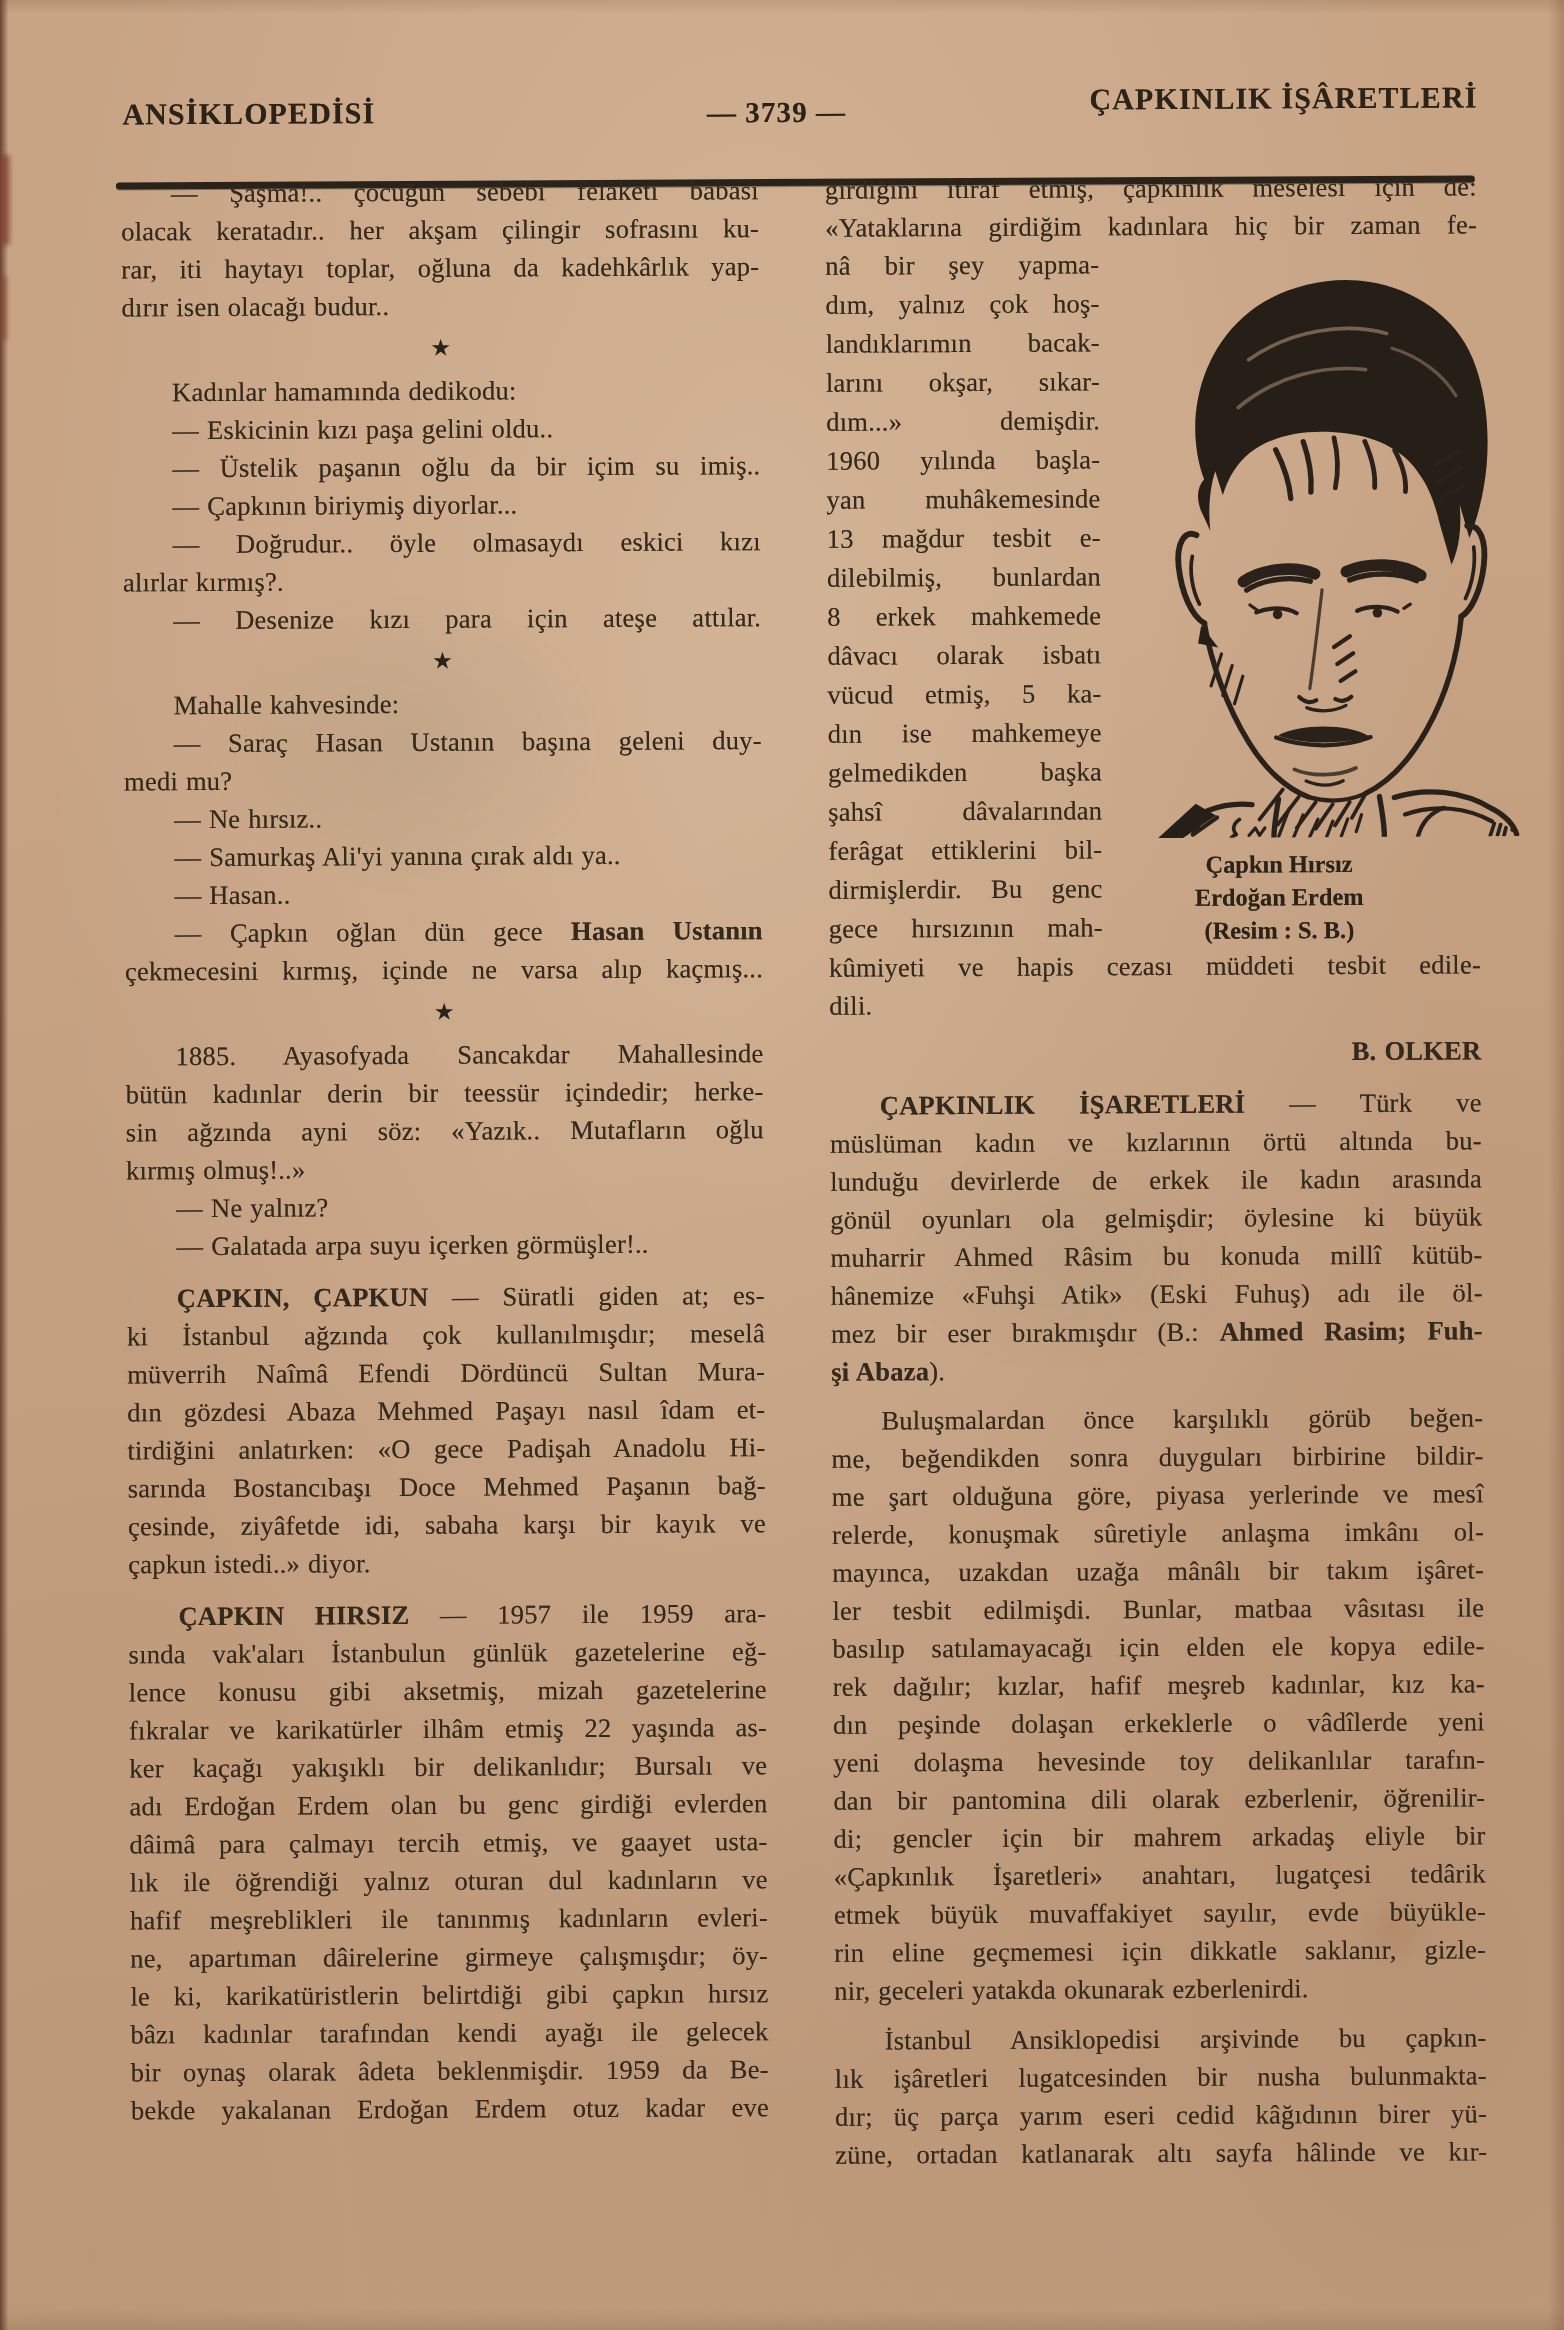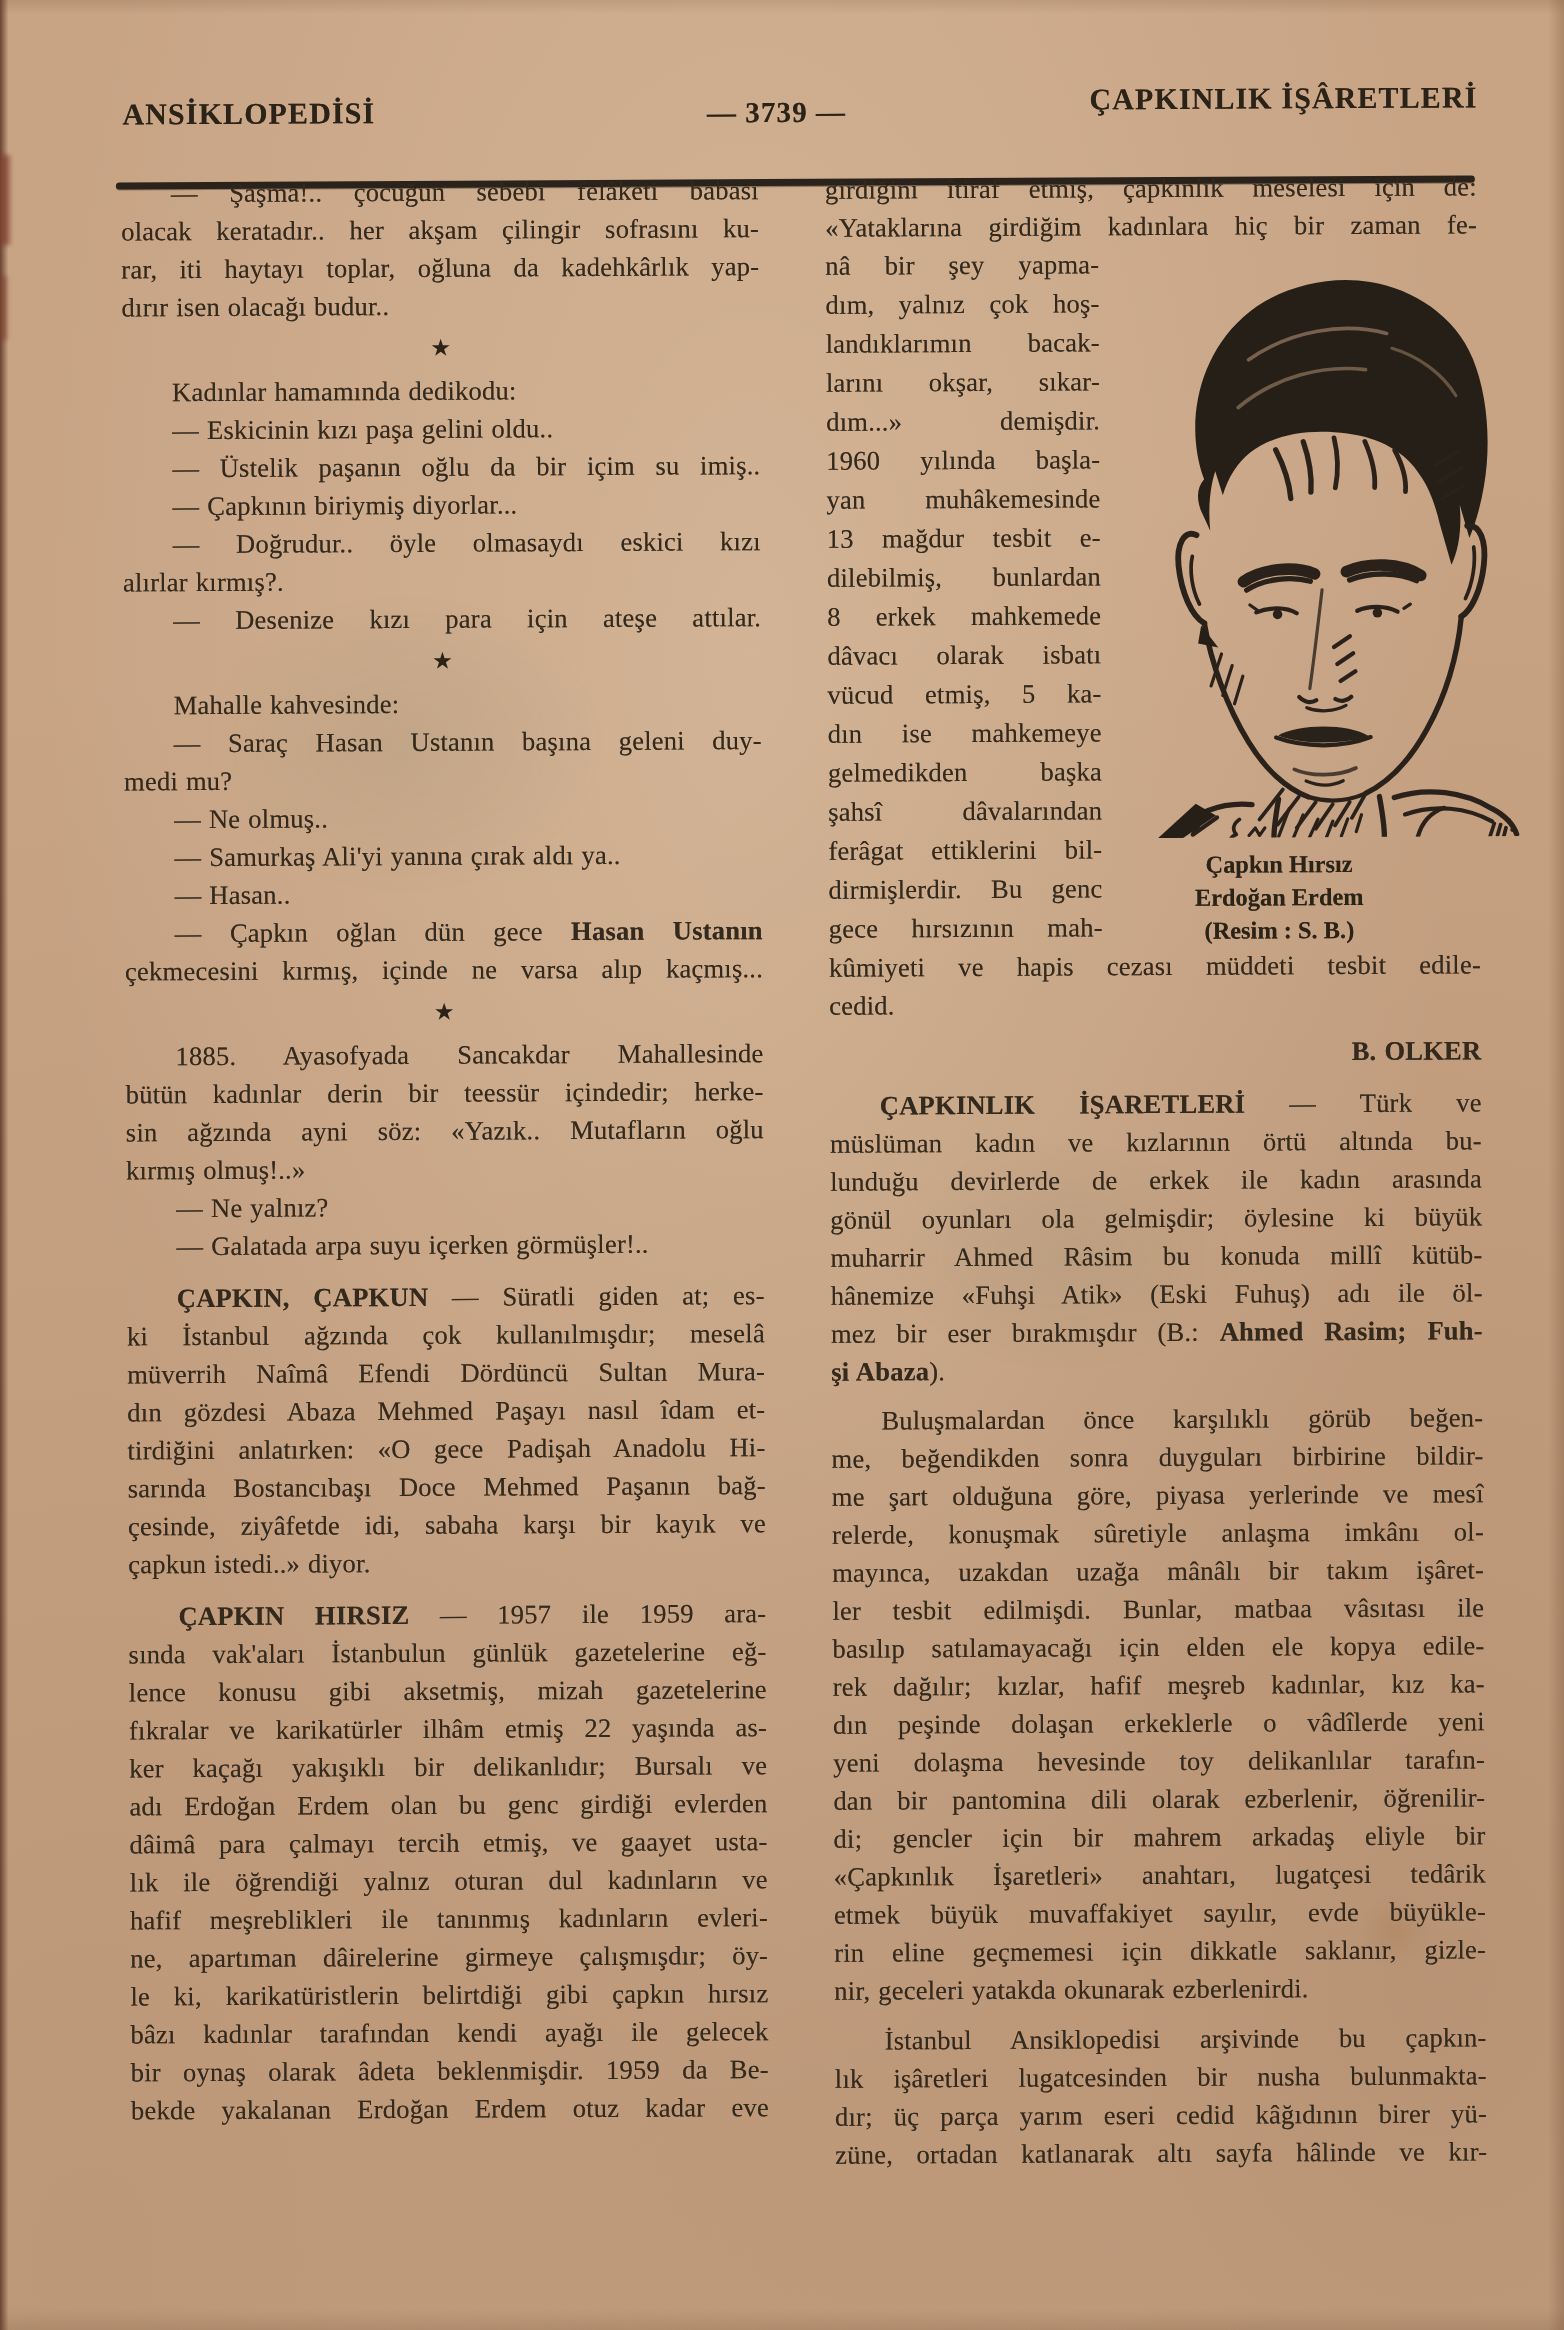--- a/index.html
+++ b/index.html
@@ -84,21 +84,21 @@
           <div class="ln ind"><span>— Çapkının biriymiş diyorlar...</span></div>
           <div class="ln j ind"><span>— Doğrudur.. öyle olmasaydı eskici kızı</span></div>
           <div class="ln"><span>alırlar kırmış?.</span></div>
           <div class="ln j ind"><span>— Desenize kızı para için ateşe attılar.</span></div>
         </div>
         <div class="star-line">★</div>
         <div class="block">
           <div class="ln ind"><span>Mahalle kahvesinde:</span></div>
           <div class="ln j ind"><span>— Saraç Hasan Ustanın başına geleni duy-</span></div>
           <div class="ln"><span>medi mu?</span></div>
-          <div class="ln ind"><span>— Ne olmuş..</span></div>
+          <div class="ln ind"><span>— Ne hırsız..</span></div>
           <div class="ln ind"><span>— Samurkaş Ali'yi yanına çırak aldı ya..</span></div>
           <div class="ln ind"><span>— Hasan..</span></div>
           <div class="ln j ind"><span>— Çapkın oğlan dün gece </span><b>Hasan Ustanın</b></div>
           <div class="ln j"><span>çekmecesini kırmış, içinde ne varsa alıp kaçmış...</span></div>
         </div>
         <div class="star-line">★</div>
         <div class="block">
           <div class="ln j ind"><span>1885. Ayasofyada Sancakdar Mahallesinde</span></div>
           <div class="ln j"><span>bütün kadınlar derin bir teessür içindedir; herke-</span></div>
           <div class="ln j"><span>sin ağzında ayni söz: «Yazık.. Mutafların oğlu</span></div>
@@ -149,21 +149,21 @@
           <div class="ln j narrow"><span>8 erkek mahkemede</span></div>
           <div class="ln j narrow"><span>dâvacı olarak isbatı</span></div>
           <div class="ln j narrow"><span>vücud etmiş, 5 ka-</span></div>
           <div class="ln j narrow"><span>dın ise mahkemeye</span></div>
           <div class="ln j narrow"><span>gelmedikden başka</span></div>
           <div class="ln j narrow"><span>şahsî dâvalarından</span></div>
           <div class="ln j narrow"><span>ferâgat ettiklerini bil-</span></div>
           <div class="ln j narrow"><span>dirmişlerdir. Bu genc</span></div>
           <div class="ln j narrow"><span>gece hırsızının mah-</span></div>
           <div class="ln j"><span>kûmiyeti ve hapis cezası müddeti tesbit edile-</span></div>
-          <div class="ln"><span>cedid.</span></div>
+          <div class="ln"><span>dili.</span></div>
         </div>
         <div class="ln sig">B. OLKER</div>
         <div class="block entry">
           <div class="ln j ind"><b>ÇAPKINLIK İŞARETLERİ</b><span> — Türk ve</span></div>
           <div class="ln j"><span>müslüman kadın ve kızlarının örtü altında bu-</span></div>
           <div class="ln j"><span>lunduğu devirlerde de erkek ile kadın arasında</span></div>
           <div class="ln j"><span>gönül oyunları ola gelmişdir; öylesine ki büyük</span></div>
           <div class="ln j"><span>muharrir Ahmed Râsim bu konuda millî kütüb-</span></div>
           <div class="ln j"><span>hânemize «Fuhşi Atik» (Eski Fuhuş) adı ile öl-</span></div>
           <div class="ln j"><span>mez bir eser bırakmışdır (B.: </span><b>Ahmed Rasim; Fuh-</b></div>

